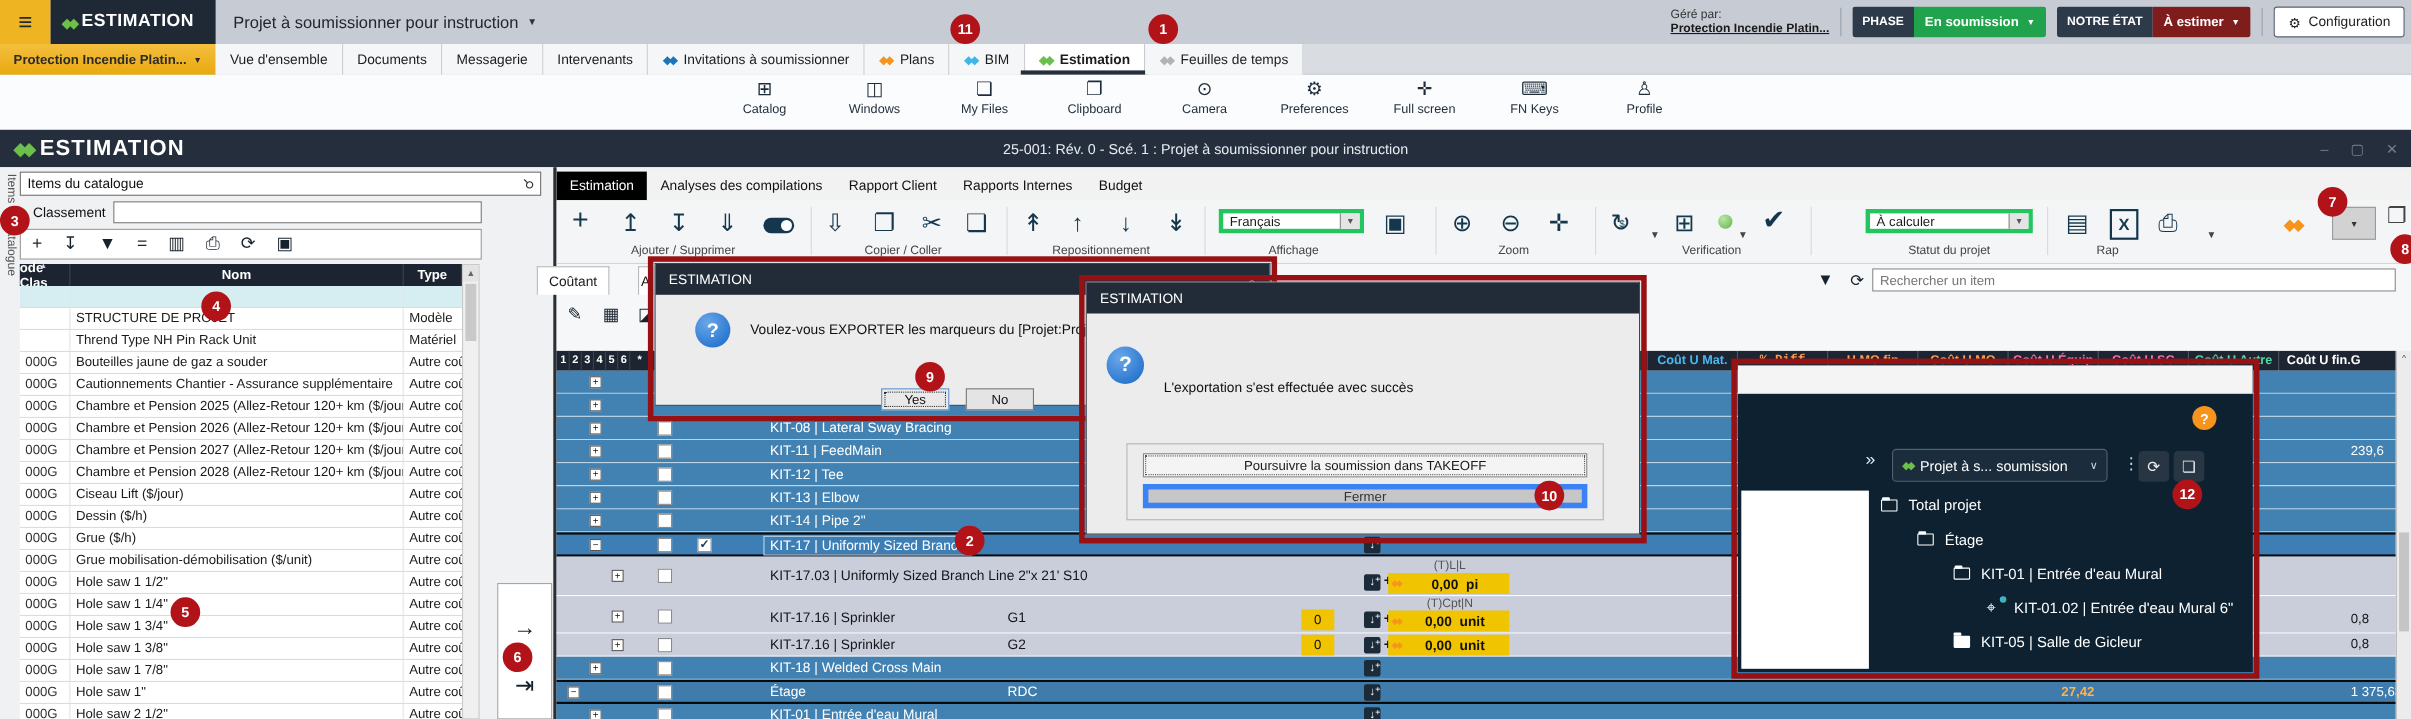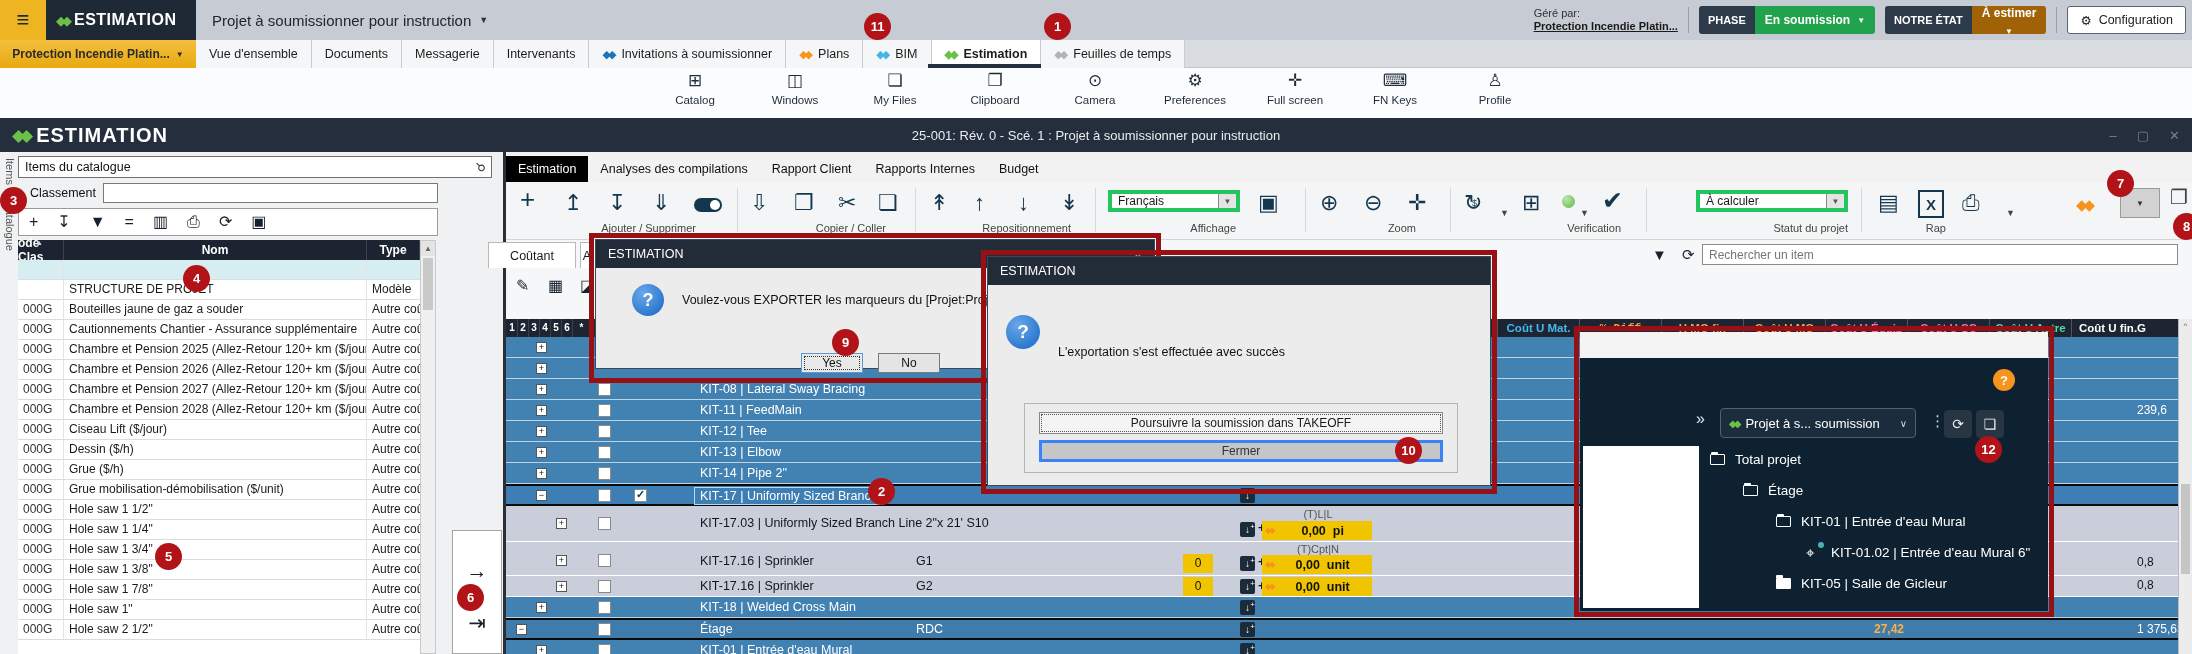--- a/index.html
+++ b/index.html
@@ -15,21 +15,21 @@
   .brand .bt{color:#fff;font-weight:bold;font-size:16px;letter-spacing:.5px;}
   .projtitle{left:212px;top:0;height:40px;display:flex;align-items:center;color:#22272e;font-size:15px;gap:8px;cursor:pointer;}
   .projtitle .car{font-size:9px;color:#333;}
   .topright{right:6px;top:4px;height:32px;display:flex;align-items:center;gap:10px;}
   .managedby{line-height:13px;font-size:11px;color:#333;}
   .managedby a{color:#1a1a1a;font-weight:bold;text-decoration:underline;cursor:pointer;}
   .vsep{width:1px;height:26px;background:#9aa1ac;}
   .pillbtn{display:flex;height:28px;border-radius:3px;overflow:hidden;cursor:pointer;}
   .pillbtn .lab{background:#2d3a49;color:#fff;font-weight:bold;font-size:11px;display:flex;align-items:center;padding:0 9px;}
   .pillbtn .val{color:#fff;font-weight:bold;font-size:12px;display:flex;align-items:center;padding:0 10px;gap:7px;}
-  .val.green{background:#21a24c;} .val.blue{background:#a16207;flex-direction:column;}
+  .val.green{background:#21a24c;} .val.blue{background:#7f1d1d;}
   .pillbtn .car{font-size:8px;}
   .configbtn{height:26px;background:#fff;border:1px solid #5a6472;border-radius:3px;display:flex;align-items:center;
     padding:0 12px;gap:7px;font-size:12.5px;color:#222;cursor:pointer;}
   
   .orgbar{left:0;top:40px;width:2192px;height:28px;background:#d9dce1;border-bottom:1px solid #c2c6cd;box-sizing:border-box;}
   .orgbtn{left:0;top:40px;width:196px;height:28px;background:linear-gradient(#f4bf3e,#e9a90f);color:#2b2b2b;font-weight:bold;
     font-size:12px;display:flex;align-items:center;justify-content:center;gap:6px;cursor:pointer;}
   .tabs{left:196px;top:40px;height:28px;display:flex;}
   .tab{height:28px;display:flex;align-items:center;padding:0 13px;background:#f5f6f7;border-right:1px solid #c8ccd2;
     font-size:12.5px;color:#1c1c1c;gap:6px;cursor:pointer;position:relative;white-space:nowrap;}
@@ -79,21 +79,21 @@
   .lscroll .th{margin:2px 2px;height:52px;background:#c9c9c9;cursor:grab;}
   .arrowbox{left:452px;top:530px;width:50px;height:124px;background:#fff;border:1px solid #a5a5a5;box-sizing:border-box;}
   .arrowbox span{position:absolute;left:0;width:48px;text-align:center;font-size:21px;color:#17222e;cursor:pointer;}
   
   .mbar{left:506px;top:156px;width:1686px;height:26px;background:#f2f2f2;display:flex;}
   .mitem{padding:0 12px;display:flex;align-items:center;font-size:12.5px;color:#111;cursor:pointer;}
   .mitem.active{background:#000;color:#fff;}
   .ribbon{left:506px;top:182px;width:1686px;height:58px;background:#f4f5f6;border-bottom:1px solid #d5d5d5;box-sizing:border-box;}
   .ri{position:absolute;top:8px;font-size:22px;color:#14374e;cursor:pointer;line-height:26px;}
   .ri.small{font-size:9px;top:18px;color:#444;}
-  .rlab{position:absolute;top:40px;font-size:11px;color:#444;text-align:right;pointer-events:none;white-space:nowrap;}
+  .rlab{position:absolute;top:40px;font-size:11px;color:#444;text-align:center;pointer-events:none;white-space:nowrap;}
   .rsep{position:absolute;top:6px;width:1px;height:44px;background:#d9d9d9;}
   .rsel{position:absolute;top:8px;height:22px;background:#fff;border:4px solid #22c55e;box-sizing:border-box;
     display:flex;align-items:center;justify-content:space-between;padding-left:6px;font-size:12px;cursor:pointer;}
   .rsel .db{width:17px;height:100%;background:#e4e4e4;border-left:1px solid #8a8a8a;display:flex;align-items:center;justify-content:center;font-size:8px;color:#555;}
   .toggle{position:absolute;top:16px;width:28px;height:14px;background:#14374e;border-radius:8px;cursor:pointer;}
   .toggle::after{content:'';position:absolute;right:2px;top:2px;width:10px;height:10px;border-radius:50%;background:#fff;}
   .xbox{position:absolute;top:8px;width:22px;height:24px;border:2px solid #14374e;color:#14374e;font-weight:bold;
     font-size:15px;display:flex;align-items:center;justify-content:center;cursor:pointer;}
   .dollar{position:absolute;top:16px;font-size:9px;color:#14374e;pointer-events:none;}
   .greenled{position:absolute;top:13px;width:13px;height:13px;border-radius:50%;background:radial-gradient(circle at 35% 30%,#b9e8a6,#63b24a);cursor:pointer;}
@@ -152,21 +152,21 @@
   .qmark{position:absolute;border-radius:50%;background:radial-gradient(circle at 35% 30%,#6aa7e8,#1467c6);color:#fff;
     font-weight:bold;display:flex;align-items:center;justify-content:center;}
   .dmsg{position:absolute;font-size:12.5px;color:#111;white-space:nowrap;}
   .dbtn{position:absolute;background:#e4e4e4;border:1px solid #7a7a7a;font-size:12px;display:flex;align-items:center;
     justify-content:center;cursor:pointer;box-sizing:border-box;color:#111;}
   .dbtn.def{border:1px solid #5e97cf;outline:1px dotted #333;outline-offset:-4px;background:#e9e9e9;}
   .gbox{position:absolute;border:1px solid #b5b5b5;}
   .wbtn{position:absolute;left:14px;right:14px;height:22px;font-size:12px;display:flex;align-items:center;justify-content:center;
     cursor:pointer;box-sizing:border-box;}
   .wbtn.b1{background:#f4f4f4;border:1px solid #888;outline:1px dotted #555;outline-offset:-3px;}
-  .wbtn.b2{background:#c6c6c6;border:3px solid #3b82f6;color:#333;}
+  .wbtn.b2{background:#c6c6c6;border:5px solid #3b82f6;color:#333;}
   
   .tkpanel{left:1580px;top:332px;width:468px;height:279px;background:#0d2130;z-index:55;overflow:hidden;}
   .tkpanel .strip{position:absolute;left:0;top:0;width:468px;height:26px;background:#f4f4f4;}
   .tkhelp{position:absolute;left:413px;top:37px;width:22px;height:22px;border-radius:50%;background:#f7941d;color:#fff;
     font-weight:bold;font-size:13px;display:flex;align-items:center;justify-content:center;cursor:pointer;}
   .tkchev{position:absolute;left:116px;top:78px;color:#dfe6ec;font-size:16px;cursor:pointer;}
   .tksel{position:absolute;left:140px;top:76px;width:196px;height:30px;background:#1b2d3d;border:1px solid #51616d;border-radius:4px;
     box-sizing:border-box;display:flex;align-items:center;padding:0 8px;gap:7px;color:#fff;font-size:13px;cursor:pointer;}
   .tksel .dd{color:#6cc04a;font-size:10px;letter-spacing:-3px;}
   .tksel .car{margin-left:auto;font-size:10px;color:#cfd6dc;}
@@ -376,20 +376,25 @@
         <div class="c-name"></div>
         <div class="c-type"></div>
       </div>
 
       <div class="lrow">
         <div class="c-code"></div>
         <div class="c-name">STRUCTURE DE PROJET</div>
         <div class="c-type">Modèle</div>
       </div>
 
+      <div class="lrow">
+        <div class="c-code"></div>
+        <div class="c-name">Thrend Type NH Pin Rack Unit</div>
+        <div class="c-type">Matériel</div>
+      </div>
 
       <div class="lrow">
         <div class="c-code">000G</div>
         <div class="c-name">Bouteilles jaune de gaz a souder</div>
         <div class="c-type">Autre coû</div>
       </div>
 
       <div class="lrow">
         <div class="c-code">000G</div>
         <div class="c-name">Cautionnements Chantier - Assurance supplémentaire</div>
@@ -554,21 +559,21 @@
     <span class="xbox" style="left:1412px">X</span>
     <span class="ri" style="left:1456px">⎙</span>
     <span class="ri small" style="left:1500px">▼</span>
     <div class="rlab" style="left:1380px;width:60px">Rap</div>
     <span class="ri" style="left:1570px;color:#f7941d;font-size:15px;letter-spacing:-4px;top:10px">◆◆</span>
     <div class="tkdd" style="left:1614px">▼</div>
     <span class="ri" style="left:1664px;color:#444;font-size:20px;top:2px">❐</span>
   </div>
 
   <div class="abs workstrip"></div>
-  <div class="ctab" style="left:488px;top:242px;width:88px;height:26px">Coûtant</div>
+  <div class="ctab" style="left:488px;top:242px;width:66px;height:26px">Coûtant</div>
   <div class="ctab" style="left:580px;top:242px;width:14px;height:26px">A</div>
   <span class="sicon" style="left:1652px">▼</span>
   <span class="sicon" style="left:1682px">⟳</span>
   <input class="abs searchin" placeholder="Rechercher un item" style="">
   <span class="pico" style="left:516px">✎</span>
   <span class="pico" style="left:548px">▦</span>
   <span class="pico" style="left:580px">◪</span>
 
   <div class="abs thead">
     <span class="nh" style="left:1px">1</span>

